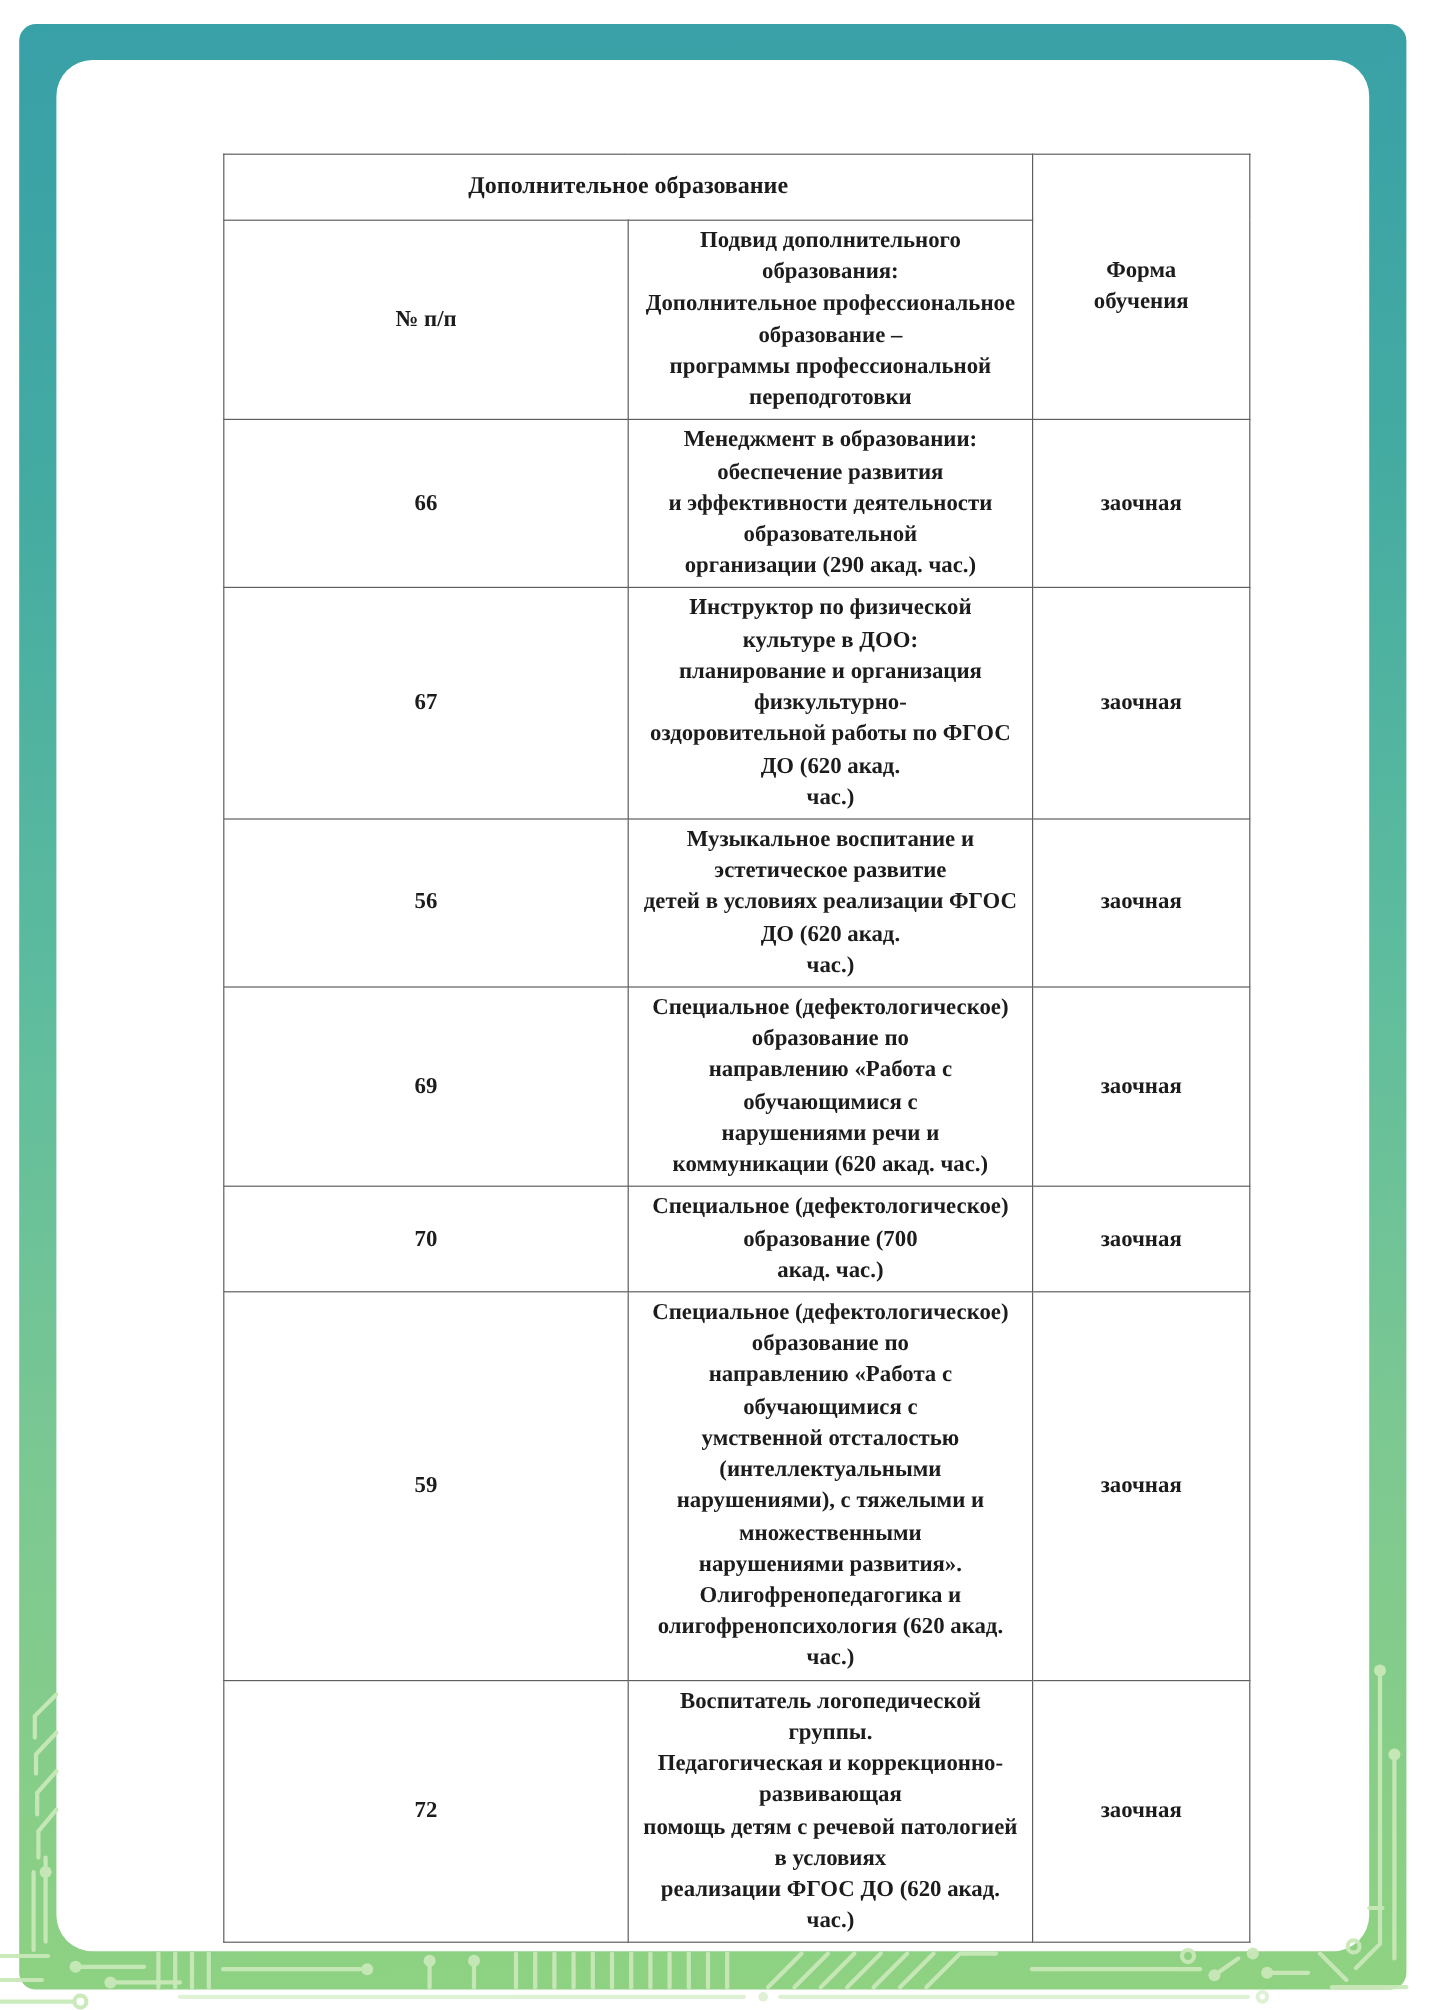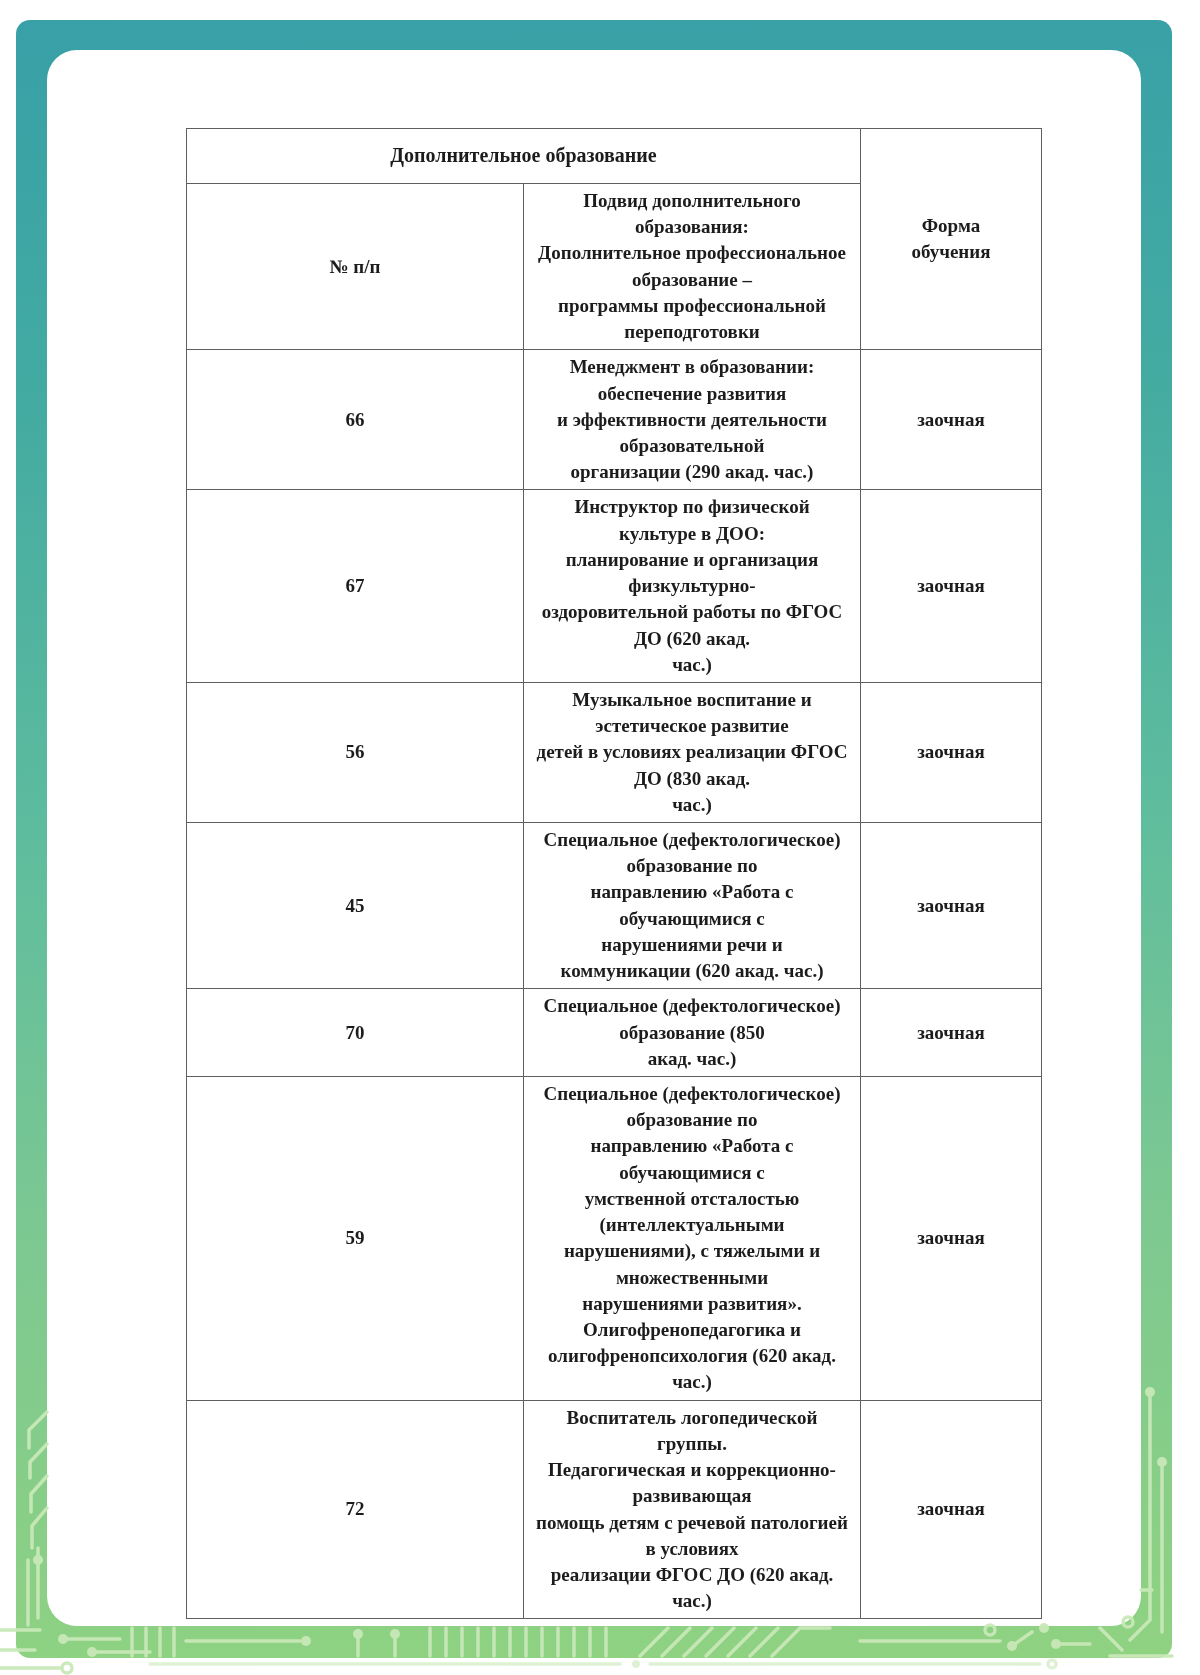--- a/index.html
+++ b/index.html
@@ -171,34 +171,34 @@
     <td>67</td>
     <td>Инструктор по физической культуре в ДОО:
 планирование и организация физкультурно-
 оздоровительной работы по ФГОС ДО (620 акад.
 час.)</td>
     <td>заочная</td>
   </tr>
   <tr>
     <td>56</td>
     <td>Музыкальное воспитание и эстетическое развитие
-детей в условиях реализации ФГОС ДО (830 акад.
+детей в условиях реализации ФГОС ДО (620 акад.
 час.)</td>
     <td>заочная</td>
   </tr>
   <tr>
-    <td>45</td>
+    <td>69</td>
     <td>Специальное (дефектологическое) образование по
 направлению «Работа с обучающимися с
 нарушениями речи и коммуникации (620 акад. час.)</td>
     <td>заочная</td>
   </tr>
   <tr>
     <td>70</td>
-    <td>Специальное (дефектологическое) образование (850
+    <td>Специальное (дефектологическое) образование (700
 акад. час.)</td>
     <td>заочная</td>
   </tr>
   <tr>
     <td>59</td>
     <td>Специальное (дефектологическое) образование по
 направлению «Работа с обучающимися с
 умственной отсталостью (интеллектуальными
 нарушениями), с тяжелыми и множественными
 нарушениями развития». Олигофренопедагогика и

